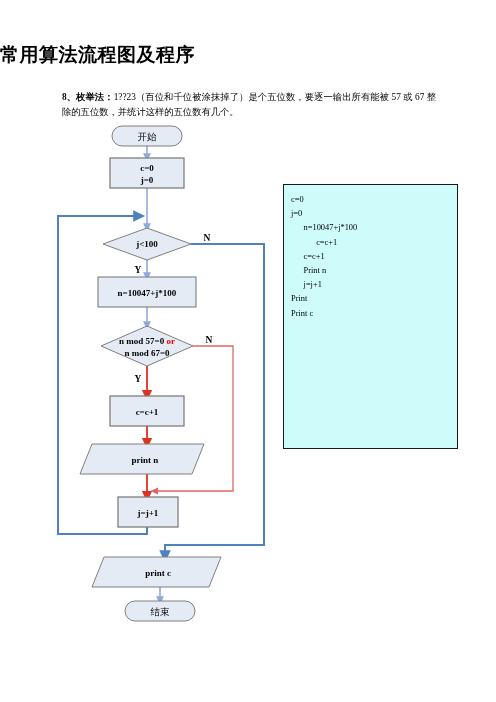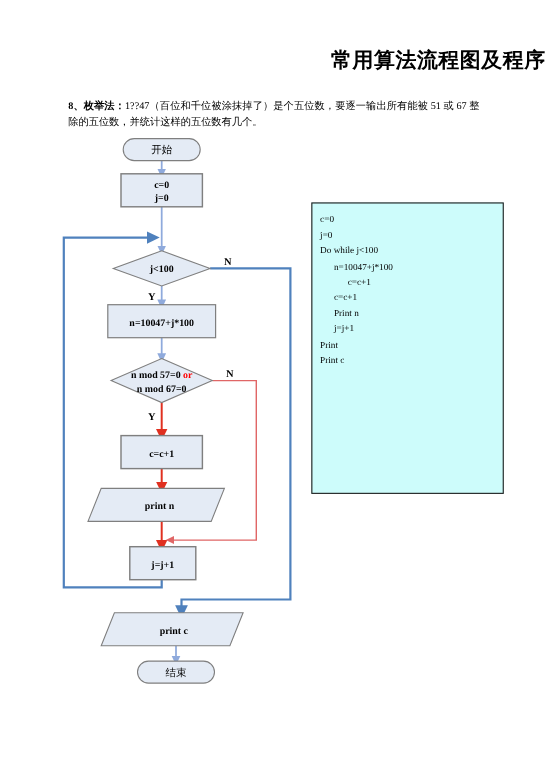--- a/index.html
+++ b/index.html
@@ -15,21 +15,21 @@
     color: #000000;
     overflow: hidden;
   }
 
   
   #page-title {
     position: absolute;
     top: 42px;
     left: 0;
     width: 496px;
-    text-align: right;
+    text-align: left;
     font-size: 19px;
     font-weight: bold;
     letter-spacing: 0.5px;
     font-family: "DejaVu Sans", "Liberation Sans", sans-serif;
   }
 
   #intro-paragraph {
     position: absolute;
     top: 90px;
     left: 62px;
@@ -90,21 +90,21 @@
     line-height: 14.2px;
     white-space: pre;
     color: #000000;
   }
 </style>
 </head>
 <body>
 
 <div id="page-title">常用算法流程图及程序</div>
 
-<div id="intro-paragraph"><span class="lead">8、枚举法：</span><span>1??47（百位和千位被涂抹掉了）是个五位数，要逐一输出所有能被 51 或 67 整除的五位数，并统计这样的五位数有几个。</span></div>
+<div id="intro-paragraph"><span class="lead">8、枚举法：</span><span>1??23（百位和千位被涂抹掉了）是个五位数，要逐一输出所有能被 57 或 67 整除的五位数，并统计这样的五位数有几个。</span></div>
 
 <div id="flowchart">
   <svg width="230" height="510" viewBox="0 0 230 510" xmlns="http://www.w3.org/2000/svg">
     <defs>
       <marker id="ah-blue" markerWidth="6" markerHeight="6" refX="3" refY="3" orient="auto" markerUnits="strokeWidth">
         <path d="M0,0.5 L5.4,3 L0,5.5 z" fill="#8faadc"></path>
       </marker>
       <marker id="ah-conn" markerWidth="7" markerHeight="7" refX="3.4" refY="3.5" orient="auto" markerUnits="strokeWidth">
         <path d="M0,0.6 L6,3.5 L0,6.4 z" fill="#4f81bd"></path>
       </marker>
@@ -192,14 +192,14 @@
     </g>
 
     <g>
       <rect x="79" y="481" width="70" height="20" rx="10" ry="10" fill="#e4ebf5" stroke="#7f7f7f" stroke-width="1"></rect>
       <text class="node-text-cn" x="114" y="494.5" text-anchor="middle">结束</text>
     </g>
   </svg>
 </div>
 
 <div id="code-panel">
-  <div id="code-listing"><div>c=0</div><div>j=0</div><div>Do while j&lt;100</div><div>      n=10047+j*100</div><div>            c=c+1</div><div>      c=c+1</div><div>      Print n</div><div>      j=j+1</div><div>Print</div><div>Print c</div></div>
+  <div id="code-listing"><div>c=0</div><div>j=0</div><div>      n=10047+j*100</div><div>            c=c+1</div><div>      c=c+1</div><div>      Print n</div><div>      j=j+1</div><div>Print</div><div>Print c</div></div>
 </div>
 
 </body></html>

